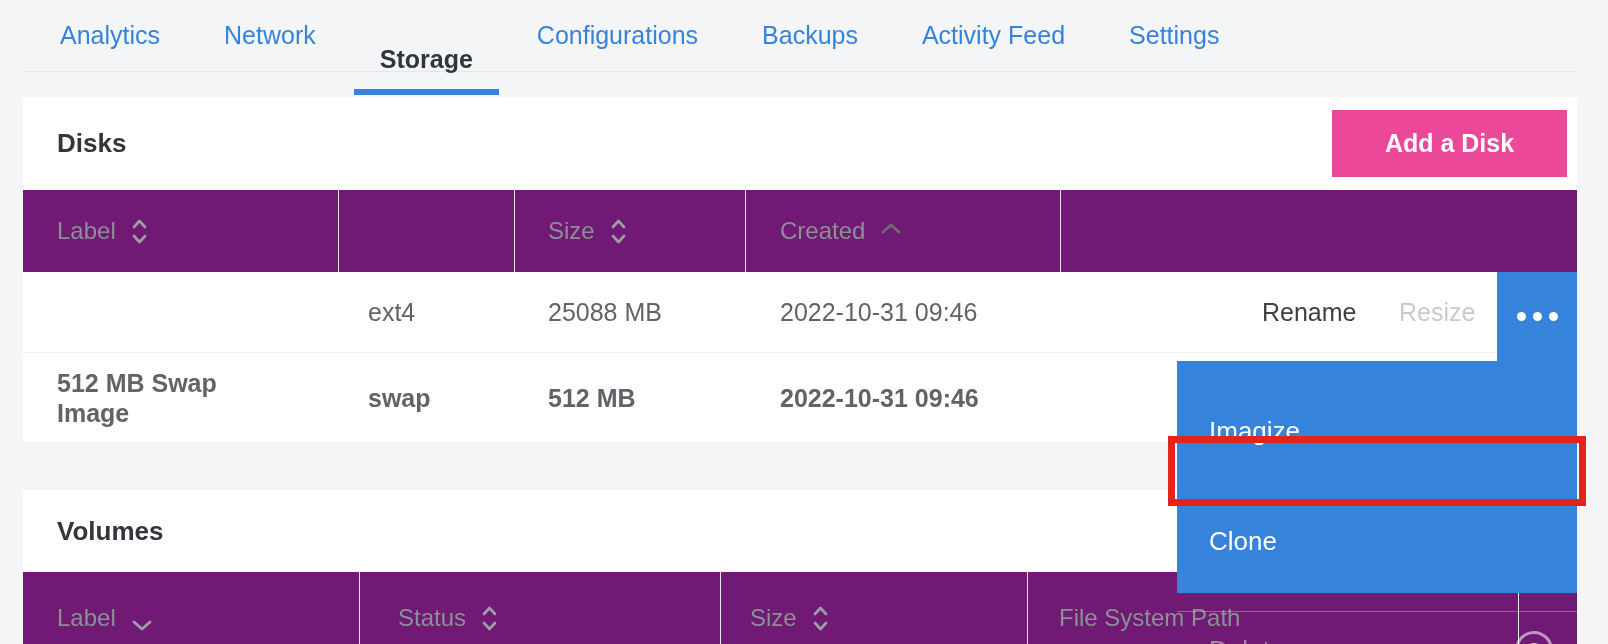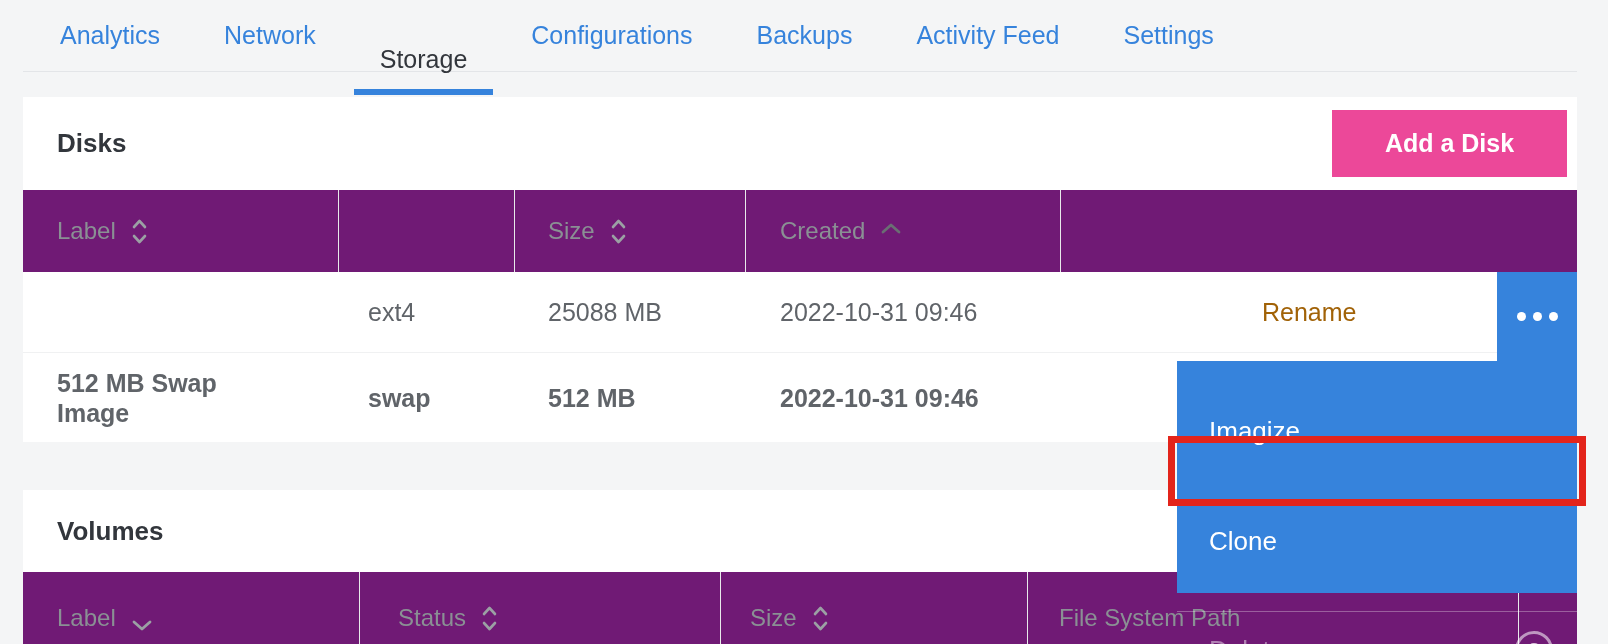--- a/index.html
+++ b/index.html
@@ -10,21 +10,21 @@
     font-family:"Liberation Sans", sans-serif;
     -webkit-font-smoothing:antialiased;
   }
   
   .tabbar {
     position:absolute; left:23px; top:0; width:1517px; height:71px;
     border-bottom:1px solid #e3e5e8;
     display:flex; align-items:center; gap:64px; padding-left:37px;
   }
   .tab { font-size:25px; color:#3683dc; position:relative; white-space:nowrap; cursor:pointer;text-align:center; }
-  .tab.active { color:#32363c; font-weight:400;margin-top:47px; }
+  .tab.active { color:#32363c; font-weight:700;margin-top:47px; }
   .tab.active::after {
     content:""; position:absolute; left:-26px; right:-26px; bottom:-21px;
     height:6px; background:#3683dc;
   }
   
   .panel { position:absolute; left:23px; width:1554px; background:#ffffff; }
   .disks-panel   { top:97px;  height:345px; }
   .volumes-panel { top:490px; height:200px; }
   .panel-title {
     position:absolute; left:34px; font-size:26px; font-weight:700; color:#32363c;
@@ -58,21 +58,21 @@
     position:absolute; top:0; bottom:0;
     display:flex; align-items:center;
     color:#606469; font-size:25px; line-height:1.22;
   }
   .c-label   { left:34px;  }
   .c-type    { left:345px; }
   .c-size    { left:525px; }
   .c-created { left:757px; }
   .wrap { width:172px; }
   .link-rename { position:absolute; left:1239px; top:0; bottom:0; display:flex; align-items:center;
-                 color:#a16207; font-size:25px; cursor:pointer; }
+                 color:#404040; font-size:25px; cursor:pointer; }
   .link-resize { position:absolute; left:1376px; top:0; bottom:0; display:flex; align-items:center;
                  color:#c8cacc; font-size:25px; }
   
   .dots-btn {
     position:absolute; left:1497px; top:272px; width:80px; height:89px;
     background:#3683dc; z-index:30; cursor:pointer;
     display:flex; align-items:center; justify-content:center; gap:7px;
   }
   .dot { width:9px; height:9px; border-radius:50%; background:#ffffff; }
   .menu {
@@ -142,20 +142,21 @@
             <polyline points="3,10 11,3 19,10"></polyline>
           </svg>
       </div>
     </div>
 
     <div class="row row1">
       <div class="cell c-type">ext4</div>
       <div class="cell c-size">25088 MB</div>
       <div class="cell c-created">2022-10-31 09:46</div>
       <div class="link-rename">Rename</div>
+      <div class="link-resize">Resize</div>
     </div>
 
     <div class="row row2">
       <div class="cell c-label wrap">512 MB Swap Image</div>
       <div class="cell c-type">swap</div>
       <div class="cell c-size">512 MB</div>
       <div class="cell c-created">2022-10-31 09:46</div>
     </div>
   </section>
 

